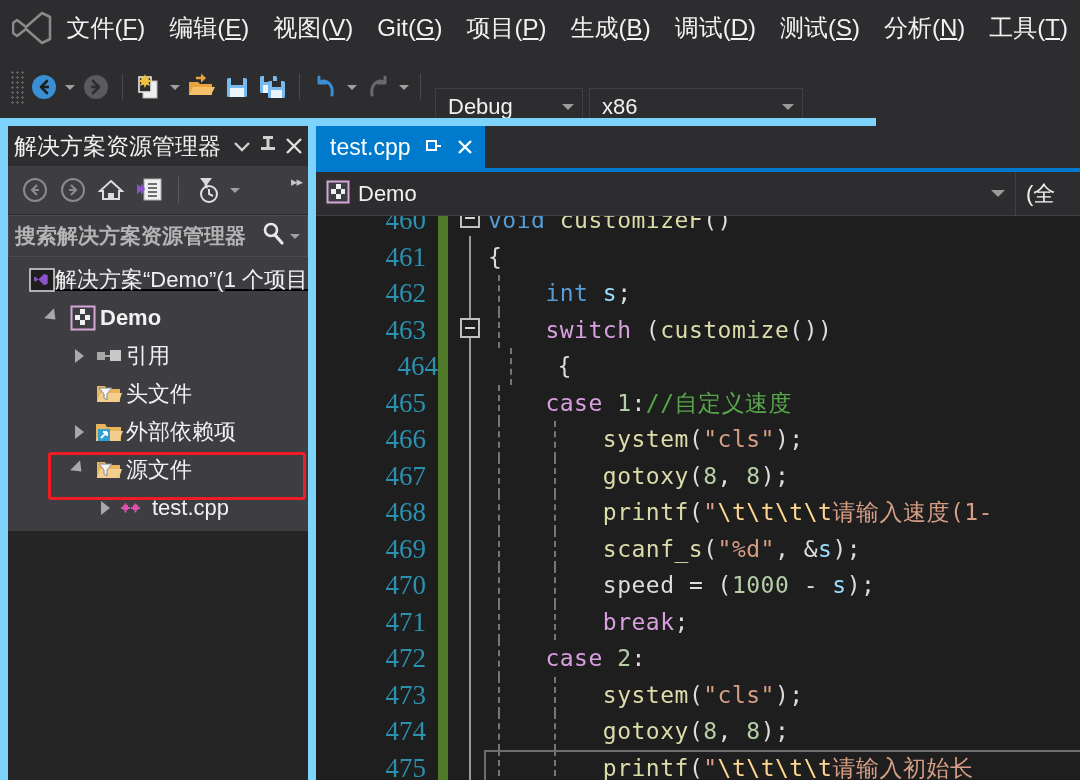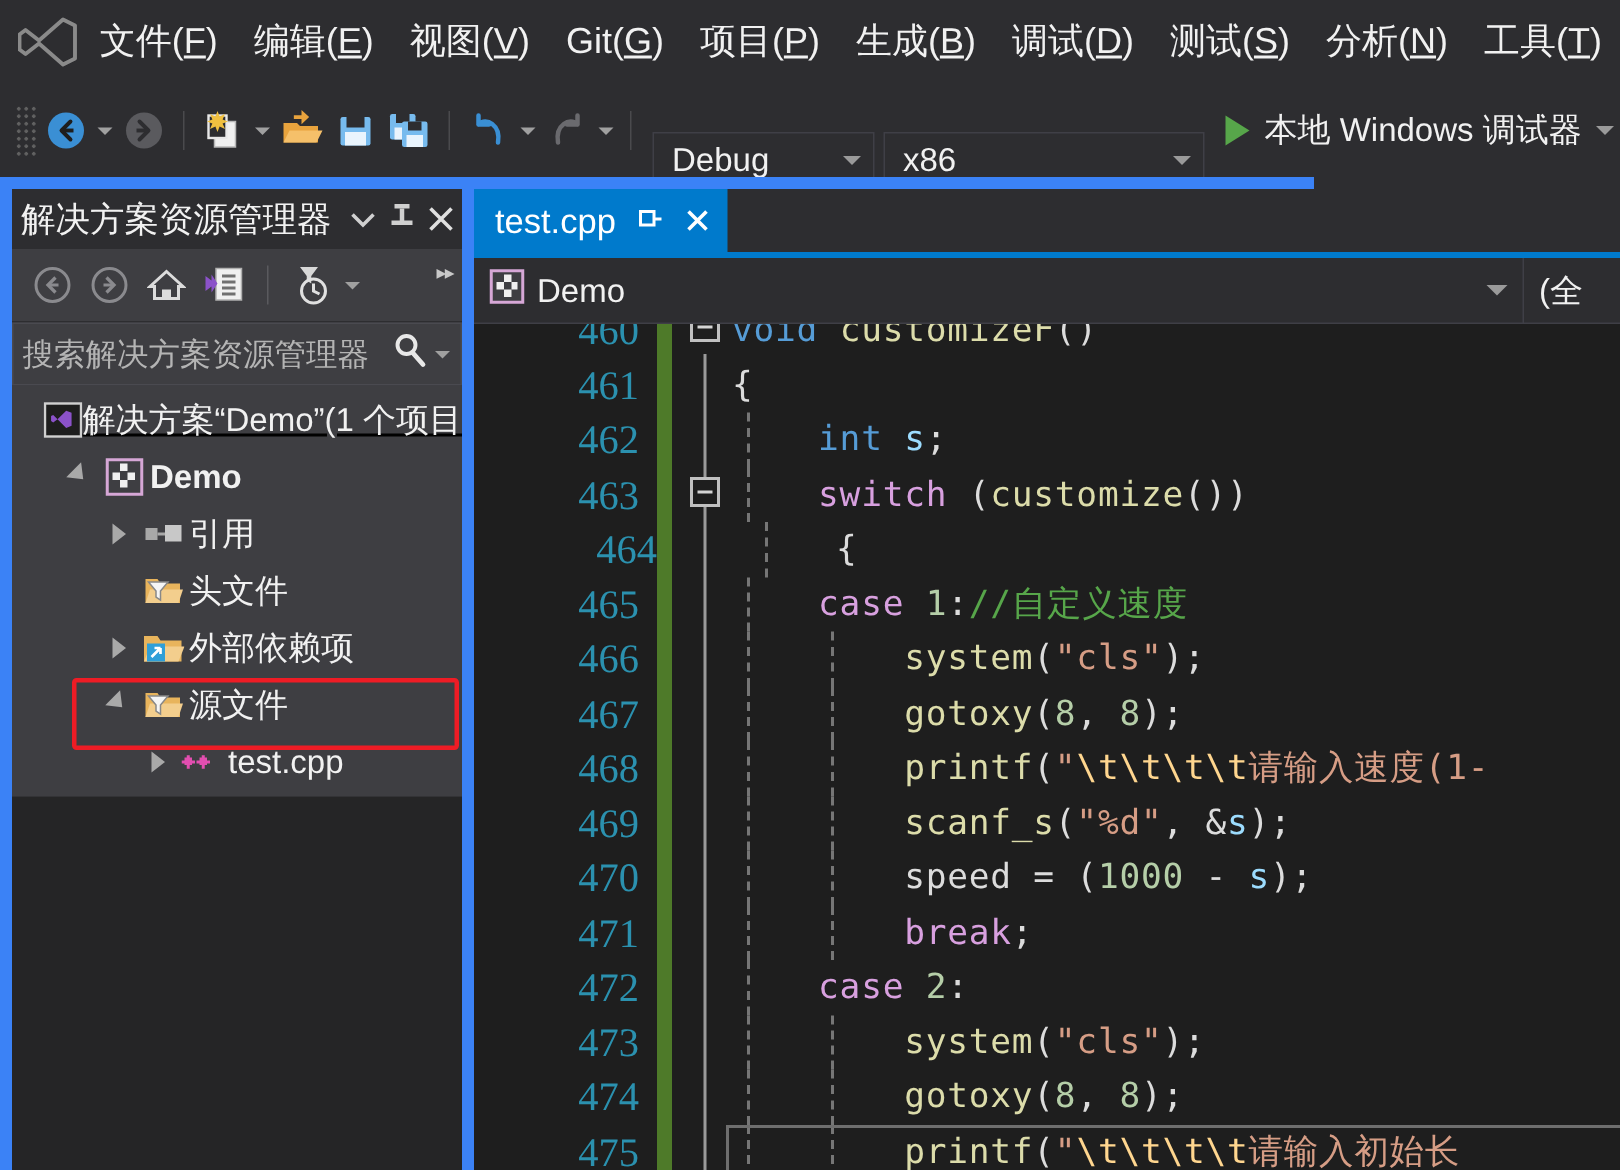--- a/index.html
+++ b/index.html
@@ -2,21 +2,21 @@
 <html><head>
 <meta charset="utf-8">
 <style>
   * { box-sizing: border-box; margin: 0; padding: 0; }
   html, body {
     width: 1080px; height: 780px;
     background: #2d2d30;
     font-family: "Liberation Sans", sans-serif;
     overflow: hidden;
   }
-  #app { position: relative; width: 876px; height: 780px; background: #3b82f6; }
+  #app { position: relative; width: 876px; height: 780px; background: #7dd3fc; }
 
   
   .menubar {
     position: absolute; left: 0; top: 0; width: 1080px; height: 56px;
     background: #2d2d30; display: flex; align-items: center; overflow: hidden;
   }
   .vs-logo { width: 46px; height: 40px; margin-left: 10px; display:flex; align-items:center; justify-content:center; }
   .menu-item {
     color: #f1f1f1; font-size: 24px; padding: 0 12px; white-space: nowrap;
     line-height: 30px; letter-spacing: 0px;
@@ -53,21 +53,21 @@
   .sln-title { color: #f1f1f1; font-size: 23px; white-space: nowrap; }
   .sln-hdr-btn { width: 26px; height: 30px; display:flex; align-items:center; justify-content:center; }
   .sln-toolbar { height: 48px; background: #3e3e42; display: flex; align-items: center; padding-left: 8px; position: relative; }
   .se-btn { width: 38px; height: 38px; display:flex; align-items:center; justify-content:center; }
   .se-sep { width:1px; height:26px; background:#5a5a5e; margin: 0 10px; }
   .se-chev { position:absolute; right:6px; top:8px; color:#c8c8c8; font-size: 13px; letter-spacing:-1px;}
   .sln-search {
     height: 42px; background: #3e3e42; border: 1px solid #4a4a50; display: flex; align-items: center;
     padding: 0 4px 0 6px; margin-top: 1px;
   }
-  .sln-search .ph { flex: 1; color: #b4b4b4; font-size: 21px; white-space: nowrap; overflow: hidden; }
+  .sln-search .ph { flex: 1; color: #b4b4b4; font-size: 21px; white-space: nowrap; overflow: hidden; font-weight: bold; }
   .sln-tree { background: #3e3e42; height: 274px; padding-top: 4px; overflow: hidden; position: relative; }
   .tnode { display: flex; align-items: center; height: 38px; white-space: nowrap; }
   .twist { width: 26px; display:flex; align-items:center; justify-content:center; }
   .twist i.closed { width:0;height:0;border-left:9px solid #a9a9a9;border-top:7px solid transparent;border-bottom:7px solid transparent; }
   .twist i.open { width:0;height:0;border-top:9px solid #a9a9a9;border-left:7px solid transparent;border-right:7px solid transparent; transform: rotate(-45deg) translate(1px,-2px); }
   .ticon { width: 34px; display:flex; align-items:center; justify-content:center; }
   .tlabel { color: #f1f1f1; font-size: 22px; }
   .tlabel.bold { font-weight: bold; }
   .sln-blank { background: #252526; height: 100%; }
   .redbox {
@@ -231,25 +231,20 @@
 
     <div class="combo" style="width:148px;">
       <span class="cb-label">Debug</span>
       <span class="cb-caret"></span>
     </div>
     <div class="combo" style="width:214px;">
       <span class="cb-label">x86</span>
       <span class="cb-caret"></span>
     </div>
 
-    <div class="run-btn">
-      <span class="play-tri"></span>
-      <span>本地 Windows 调试器</span>
-      <span style="border-left:6px solid transparent;border-right:6px solid transparent;border-top:6px solid #9a9a9a;"></span>
-    </div>
   </div>
 
   <div class="sln-panel">
 
     <div class="sln-header">
       <span class="sln-title">解决方案资源管理器</span>
       <span class="sln-hdr-btn" style="margin-left:8px;">
         <svg width="18" height="12" viewBox="0 0 18 12">
             <path d="M2 3 L9 10 L16 3" fill="none" stroke="#d0d0d0" stroke-width="2.4"></path>
           </svg>

